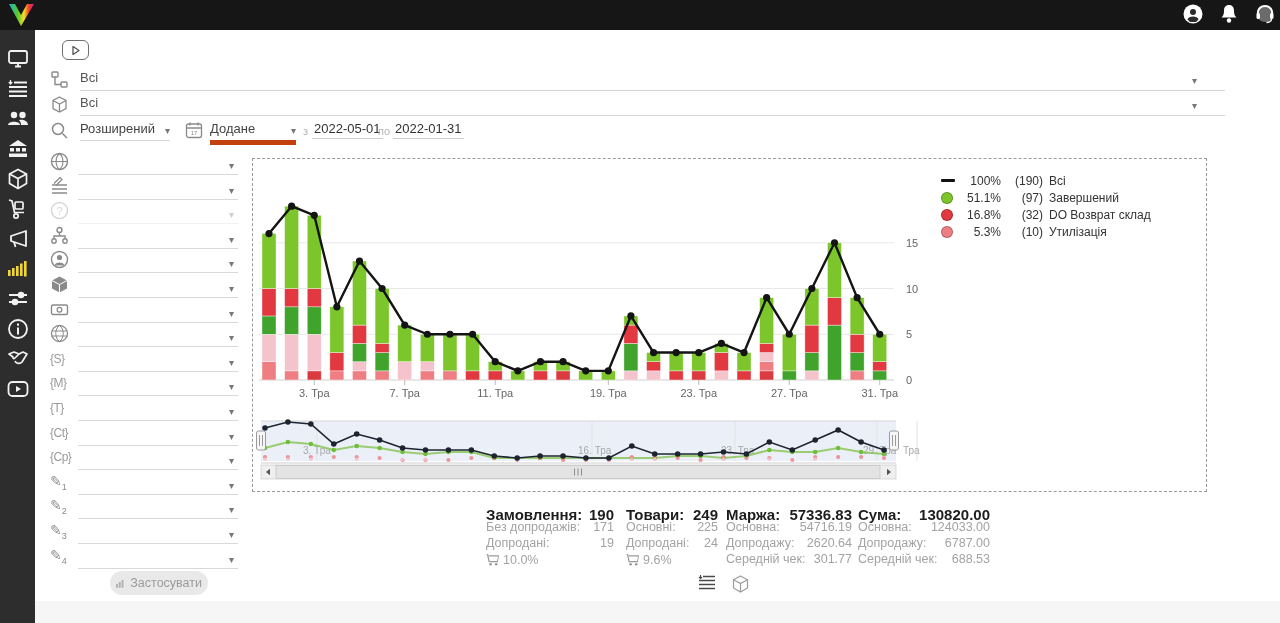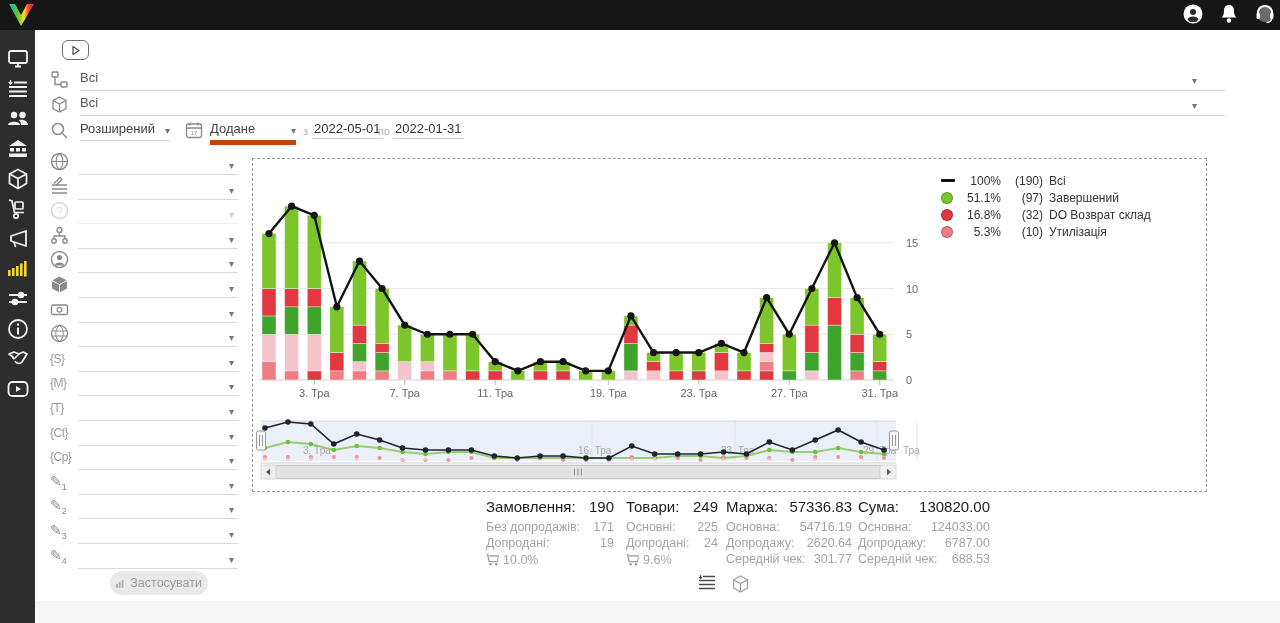--- a/index.html
+++ b/index.html
@@ -32,21 +32,21 @@
   
   #legend{position:absolute;left:688px;top:13px;width:258px;}
   .lrow{display:flex;align-items:center;height:17.2px;font-size:12px;color:#333;}
   .lmark{width:12px;height:12px;border-radius:50%;margin-right:6px;flex:0 0 12px;box-sizing:border-box;}
   .ldash{width:14px;height:2.6px;background:#111;border-radius:1px;margin:0 4px 0 0;flex:0 0 14px;}
   .lpct{width:42px;text-align:right;margin-right:8px;}
   .lcnt{width:34px;text-align:right;margin-right:6px;}
   
   .statcol{position:absolute;top:498px;}
   .stitle{display:flex;justify-content:space-between;font-size:15px;color:#1d1d1d;height:22px;}
-  .stitle b{font-weight:normal;}
+  .stitle b{font-weight:bold;margin-top:8px;}
   .srow{display:flex;justify-content:space-between;font-size:12.5px;color:#a3a3a3;height:16px;}
   .scart{display:flex;align-items:center;gap:4px;font-size:12.5px;color:#a3a3a3;height:16px;}
   #bottomstrip{left:35px;top:601px;width:1245px;height:22px;background:#f6f6f6;}
   svg{display:block;}
 </style>
 </head>
 <body>
 
 <div id="app">
 

